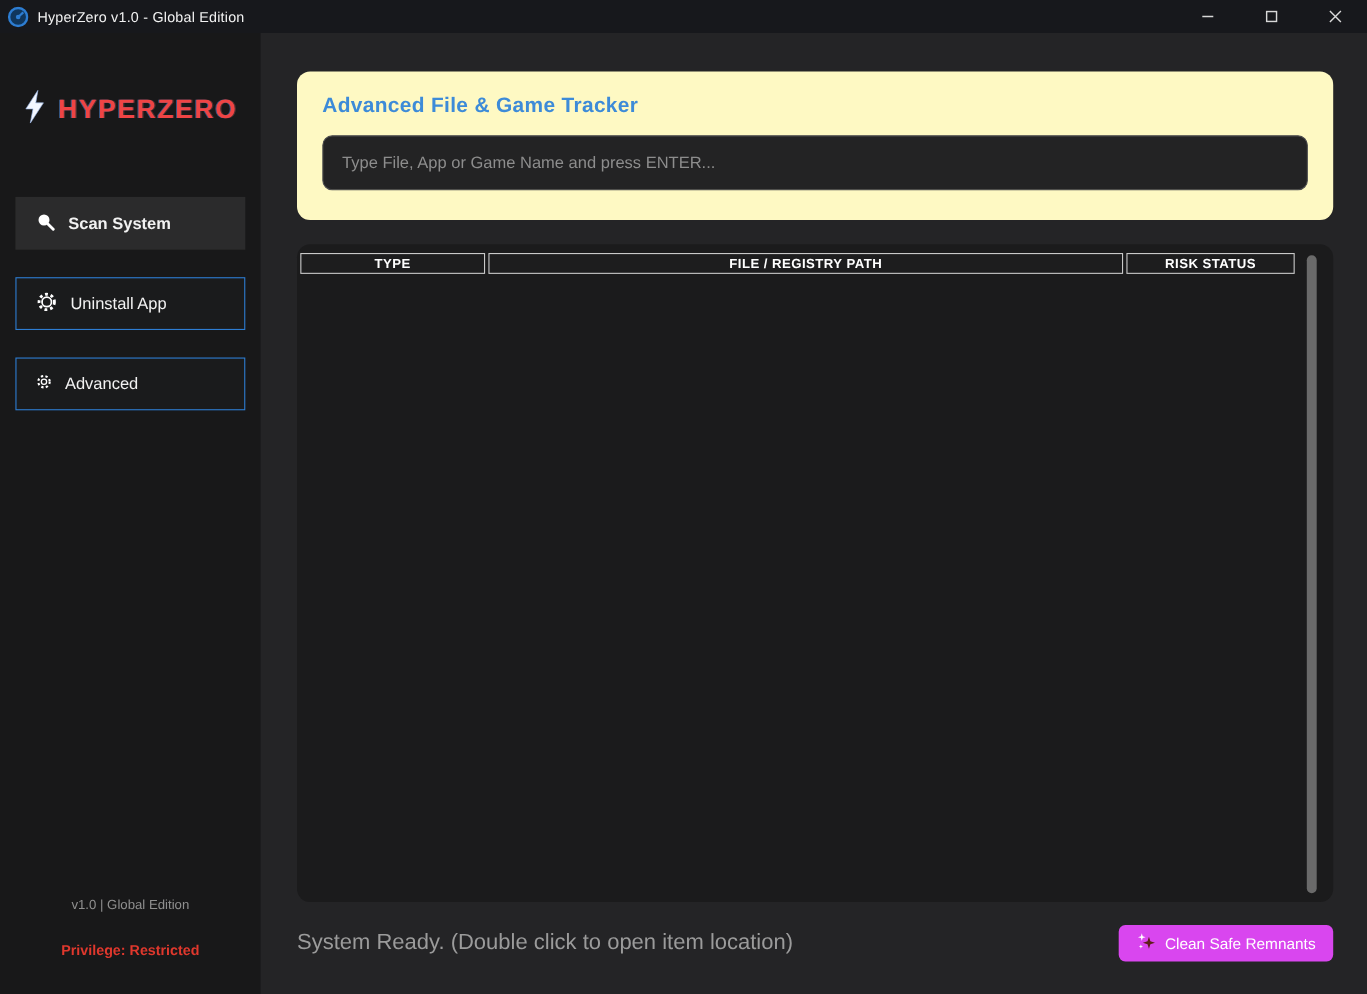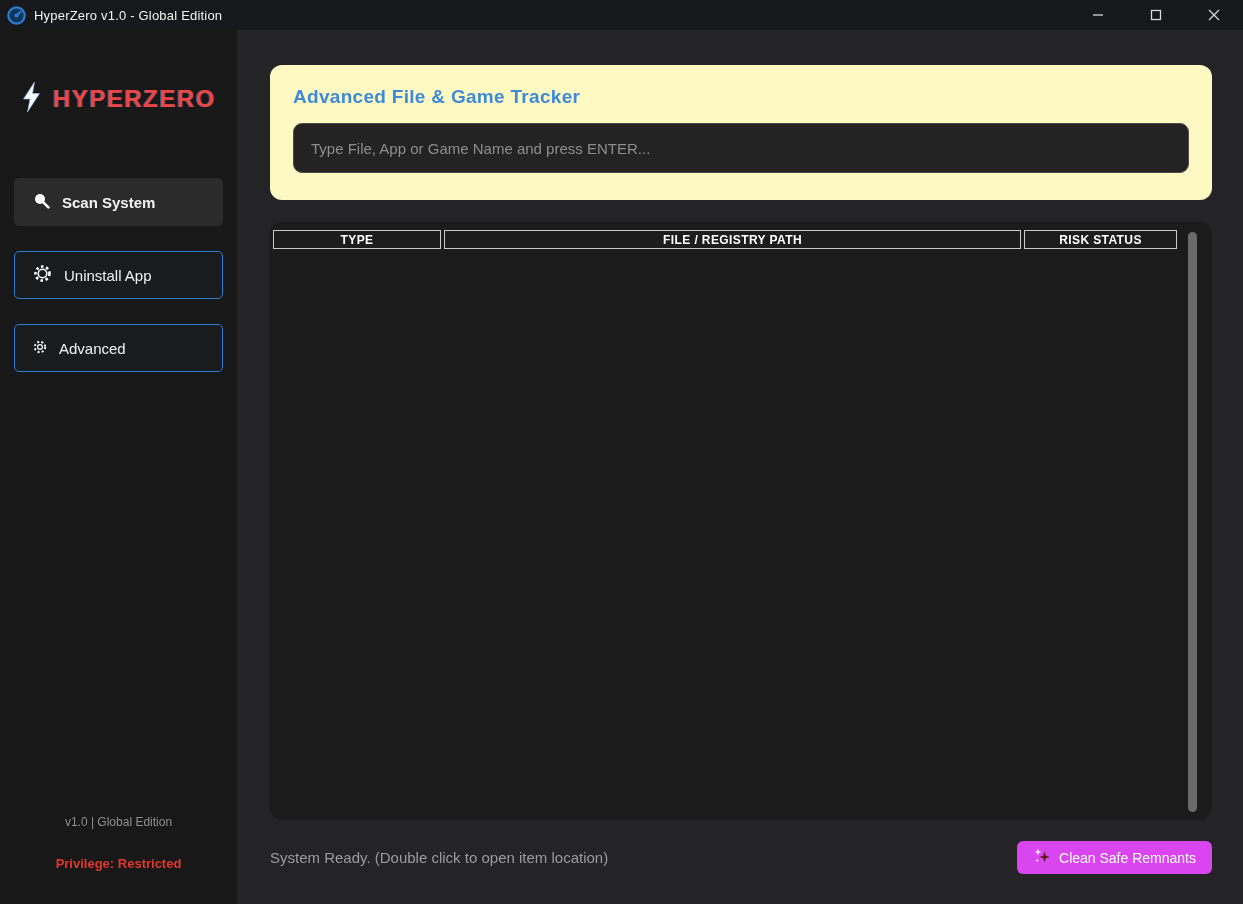--- a/index.html
+++ b/index.html
@@ -36,21 +36,21 @@
   }
   .logo {
     margin-top: 52px; display: flex; align-items: center; justify-content: center; gap: 11px;
   }
   .logo-text {
     font-size: 24px; font-weight: bold; color: #ef4444; letter-spacing: 1.5px;
     text-shadow: -1px 0 0 rgba(90,160,255,0.45), 1px 0 0 rgba(255,120,120,0.25);
   }
   .nav { margin-top: 62px; display: flex; flex-direction: column; gap: 25px; padding: 0 14px; }
   .nav-btn {
-    height: 48px; border-radius: 5px; display: flex; align-items: center;
+    height: 48px; border-radius: 0; display: flex; align-items: center;
     padding-left: 18px; gap: 12px; font-size: 15px; color: #f2f2f2; cursor: pointer;
     background: transparent; border: 1px solid transparent; width: 100%; text-align: left;
     font-family: "Liberation Sans", sans-serif;
   }
   .nav-btn.active { background: #2b2b2c; font-weight: bold; font-size: 15px; }
   .nav-btn.outline { border: 1px solid #2d7dd2; background: #1a1b1c; }
   .sidebar-footer { position: absolute; left: 0; right: 0; bottom: 0; text-align: center; }
   .version-text { color: #8f8f8f; font-size: 12px; margin-bottom: 27px; }
   .privilege-text { color: #e0382d; font-size: 13px; font-weight: bold; margin-bottom: 33px; }
 
@@ -82,21 +82,21 @@
   .th-type { width: 168px; }
   .th-path { flex: 1; }
   .th-risk { width: 153px; }
   .table-body { height: 560px; }
   .scrollbar-track { position: absolute; top: 10px; bottom: 10px; right: 15px; width: 9px; }
   .scrollbar-thumb { width: 9px; height: 580px; background: #6a6a6a; border-radius: 5px; }
 
   .status-row {
     margin-top: 21px; display: flex; align-items: center; justify-content: space-between;
   }
-  .status-text { color: #9b9b9b; font-size: 15px; }
+  .status-text { color: #9b9b9b; font-size: 20px; }
   .clean-btn {
     background: #d946ef; border: none; border-radius: 6px; color: #ffffff;
     font-size: 14px; padding: 0 16px; height: 33px; display: flex; align-items: center;
     gap: 8px; cursor: pointer; font-family: "Liberation Sans", sans-serif;
   }
 </style>
 </head>
 <body>
 
 <div class="window">

